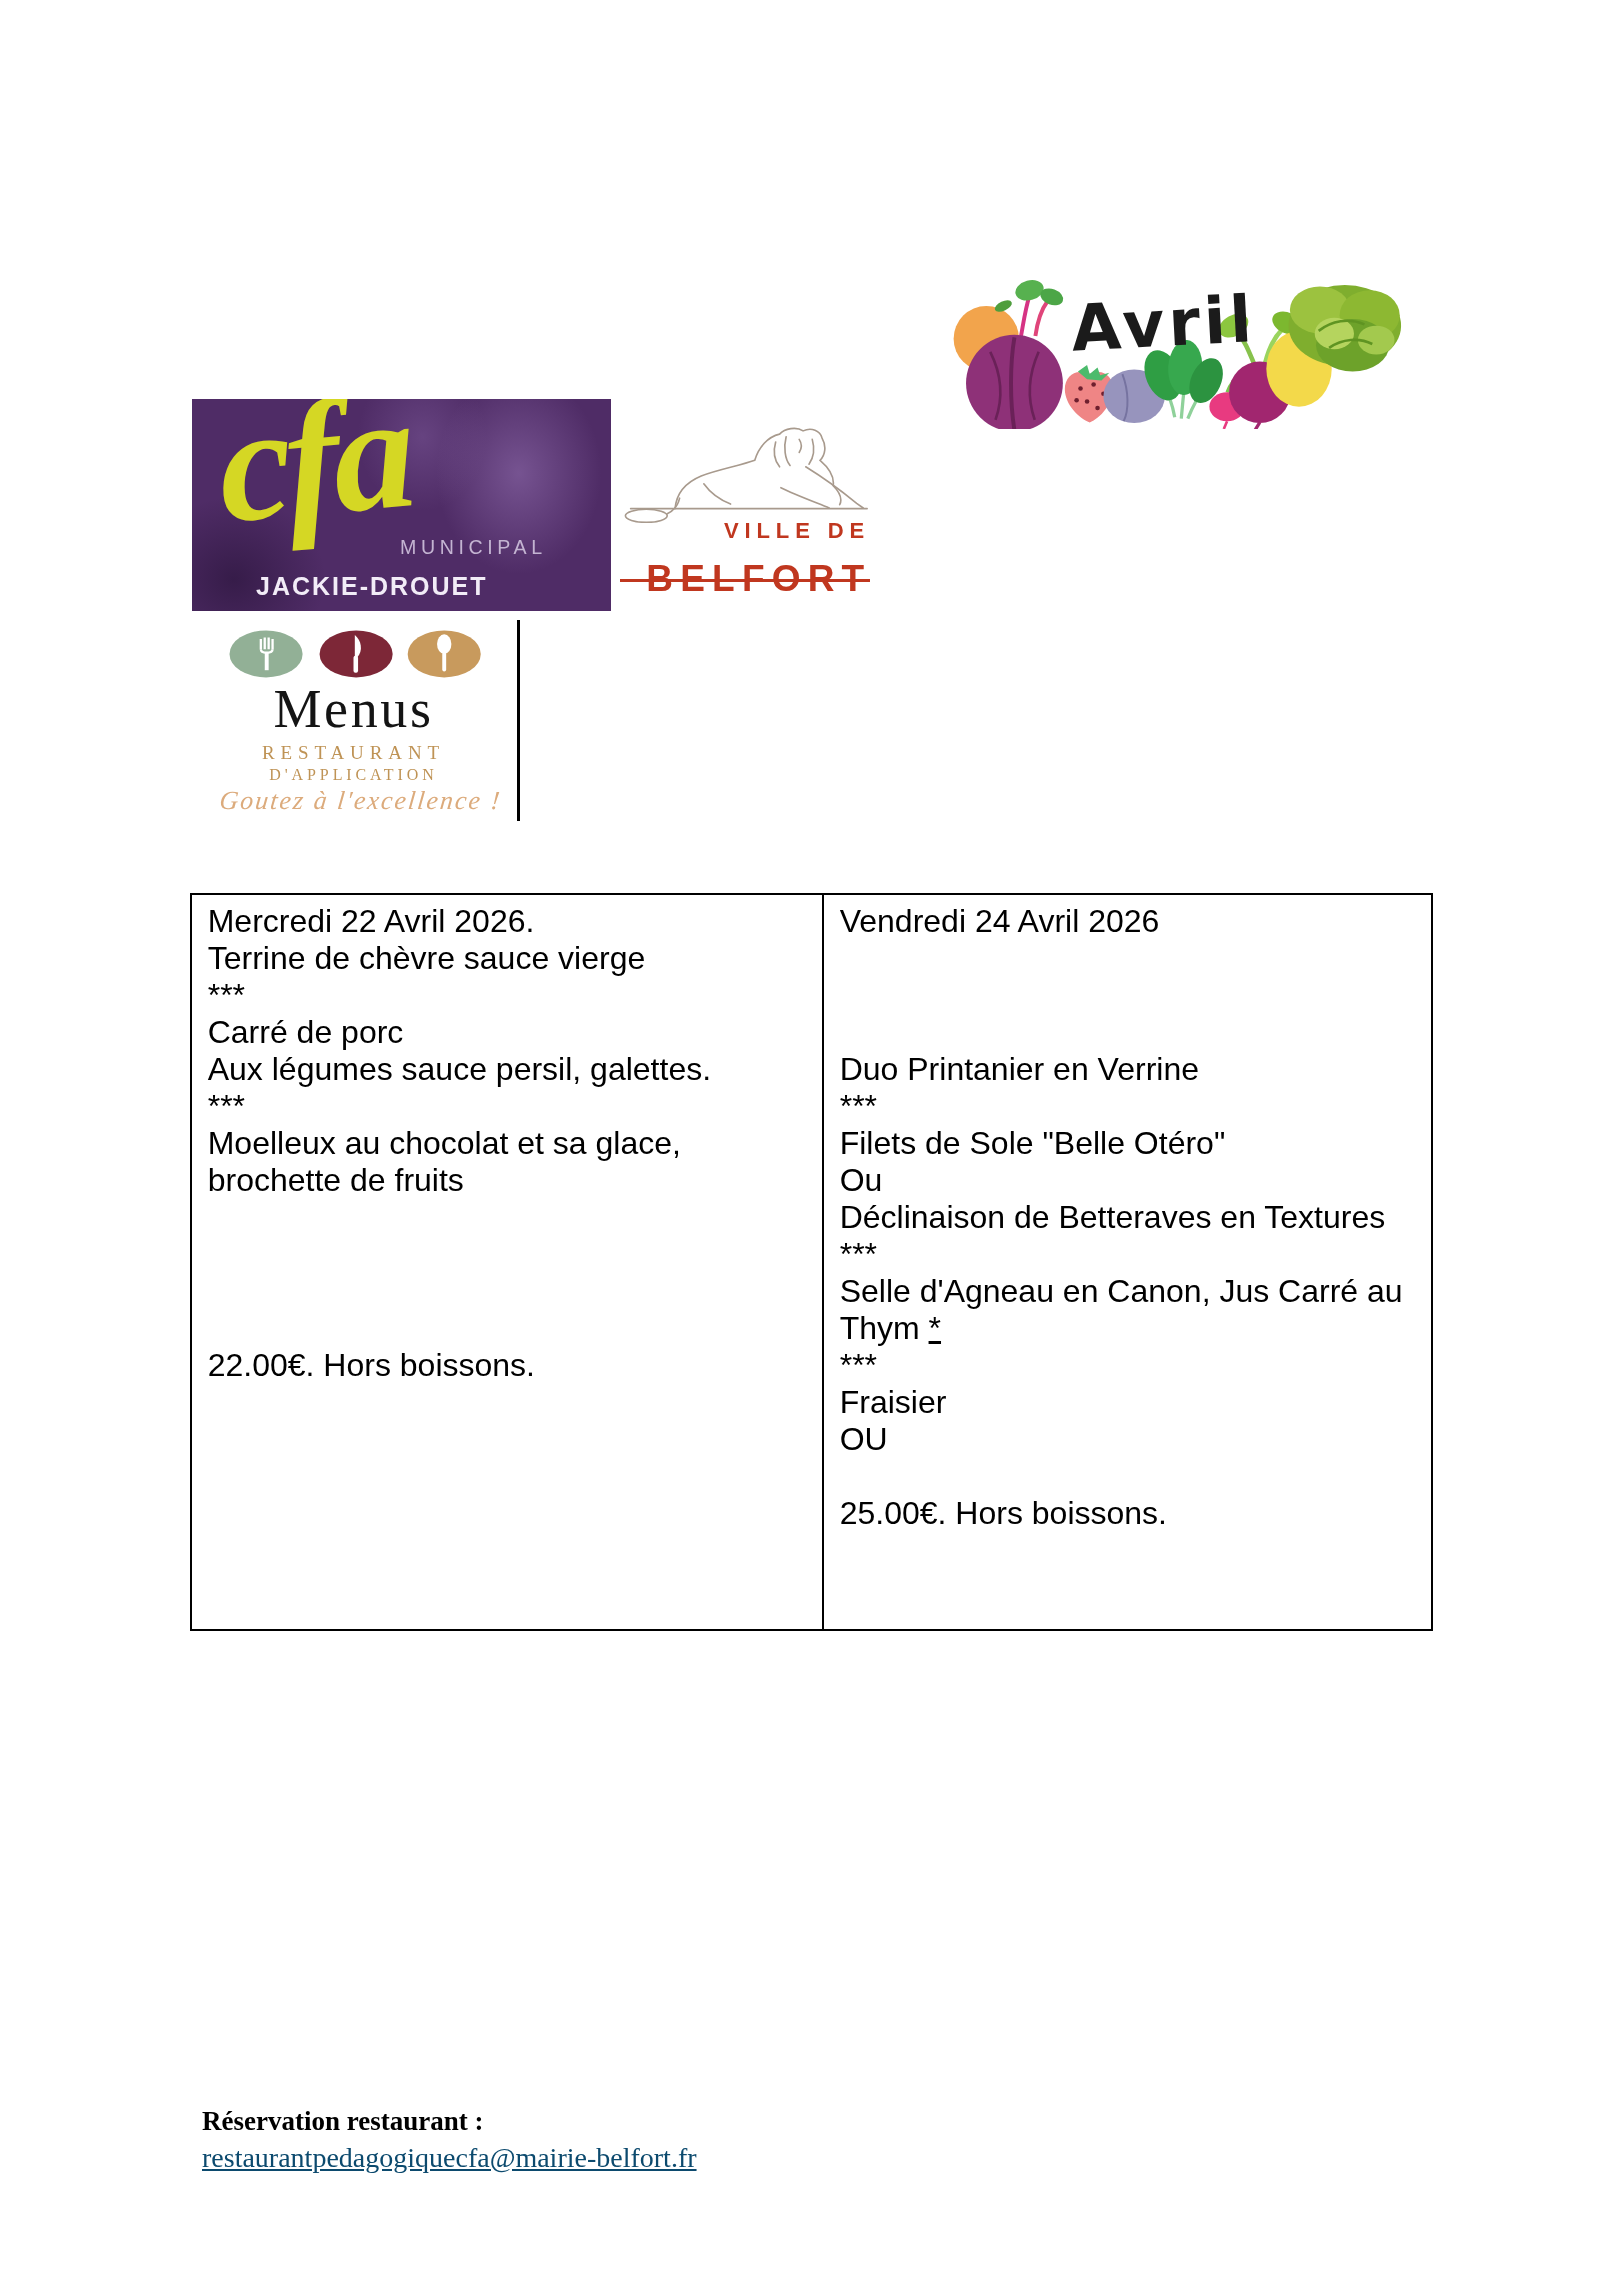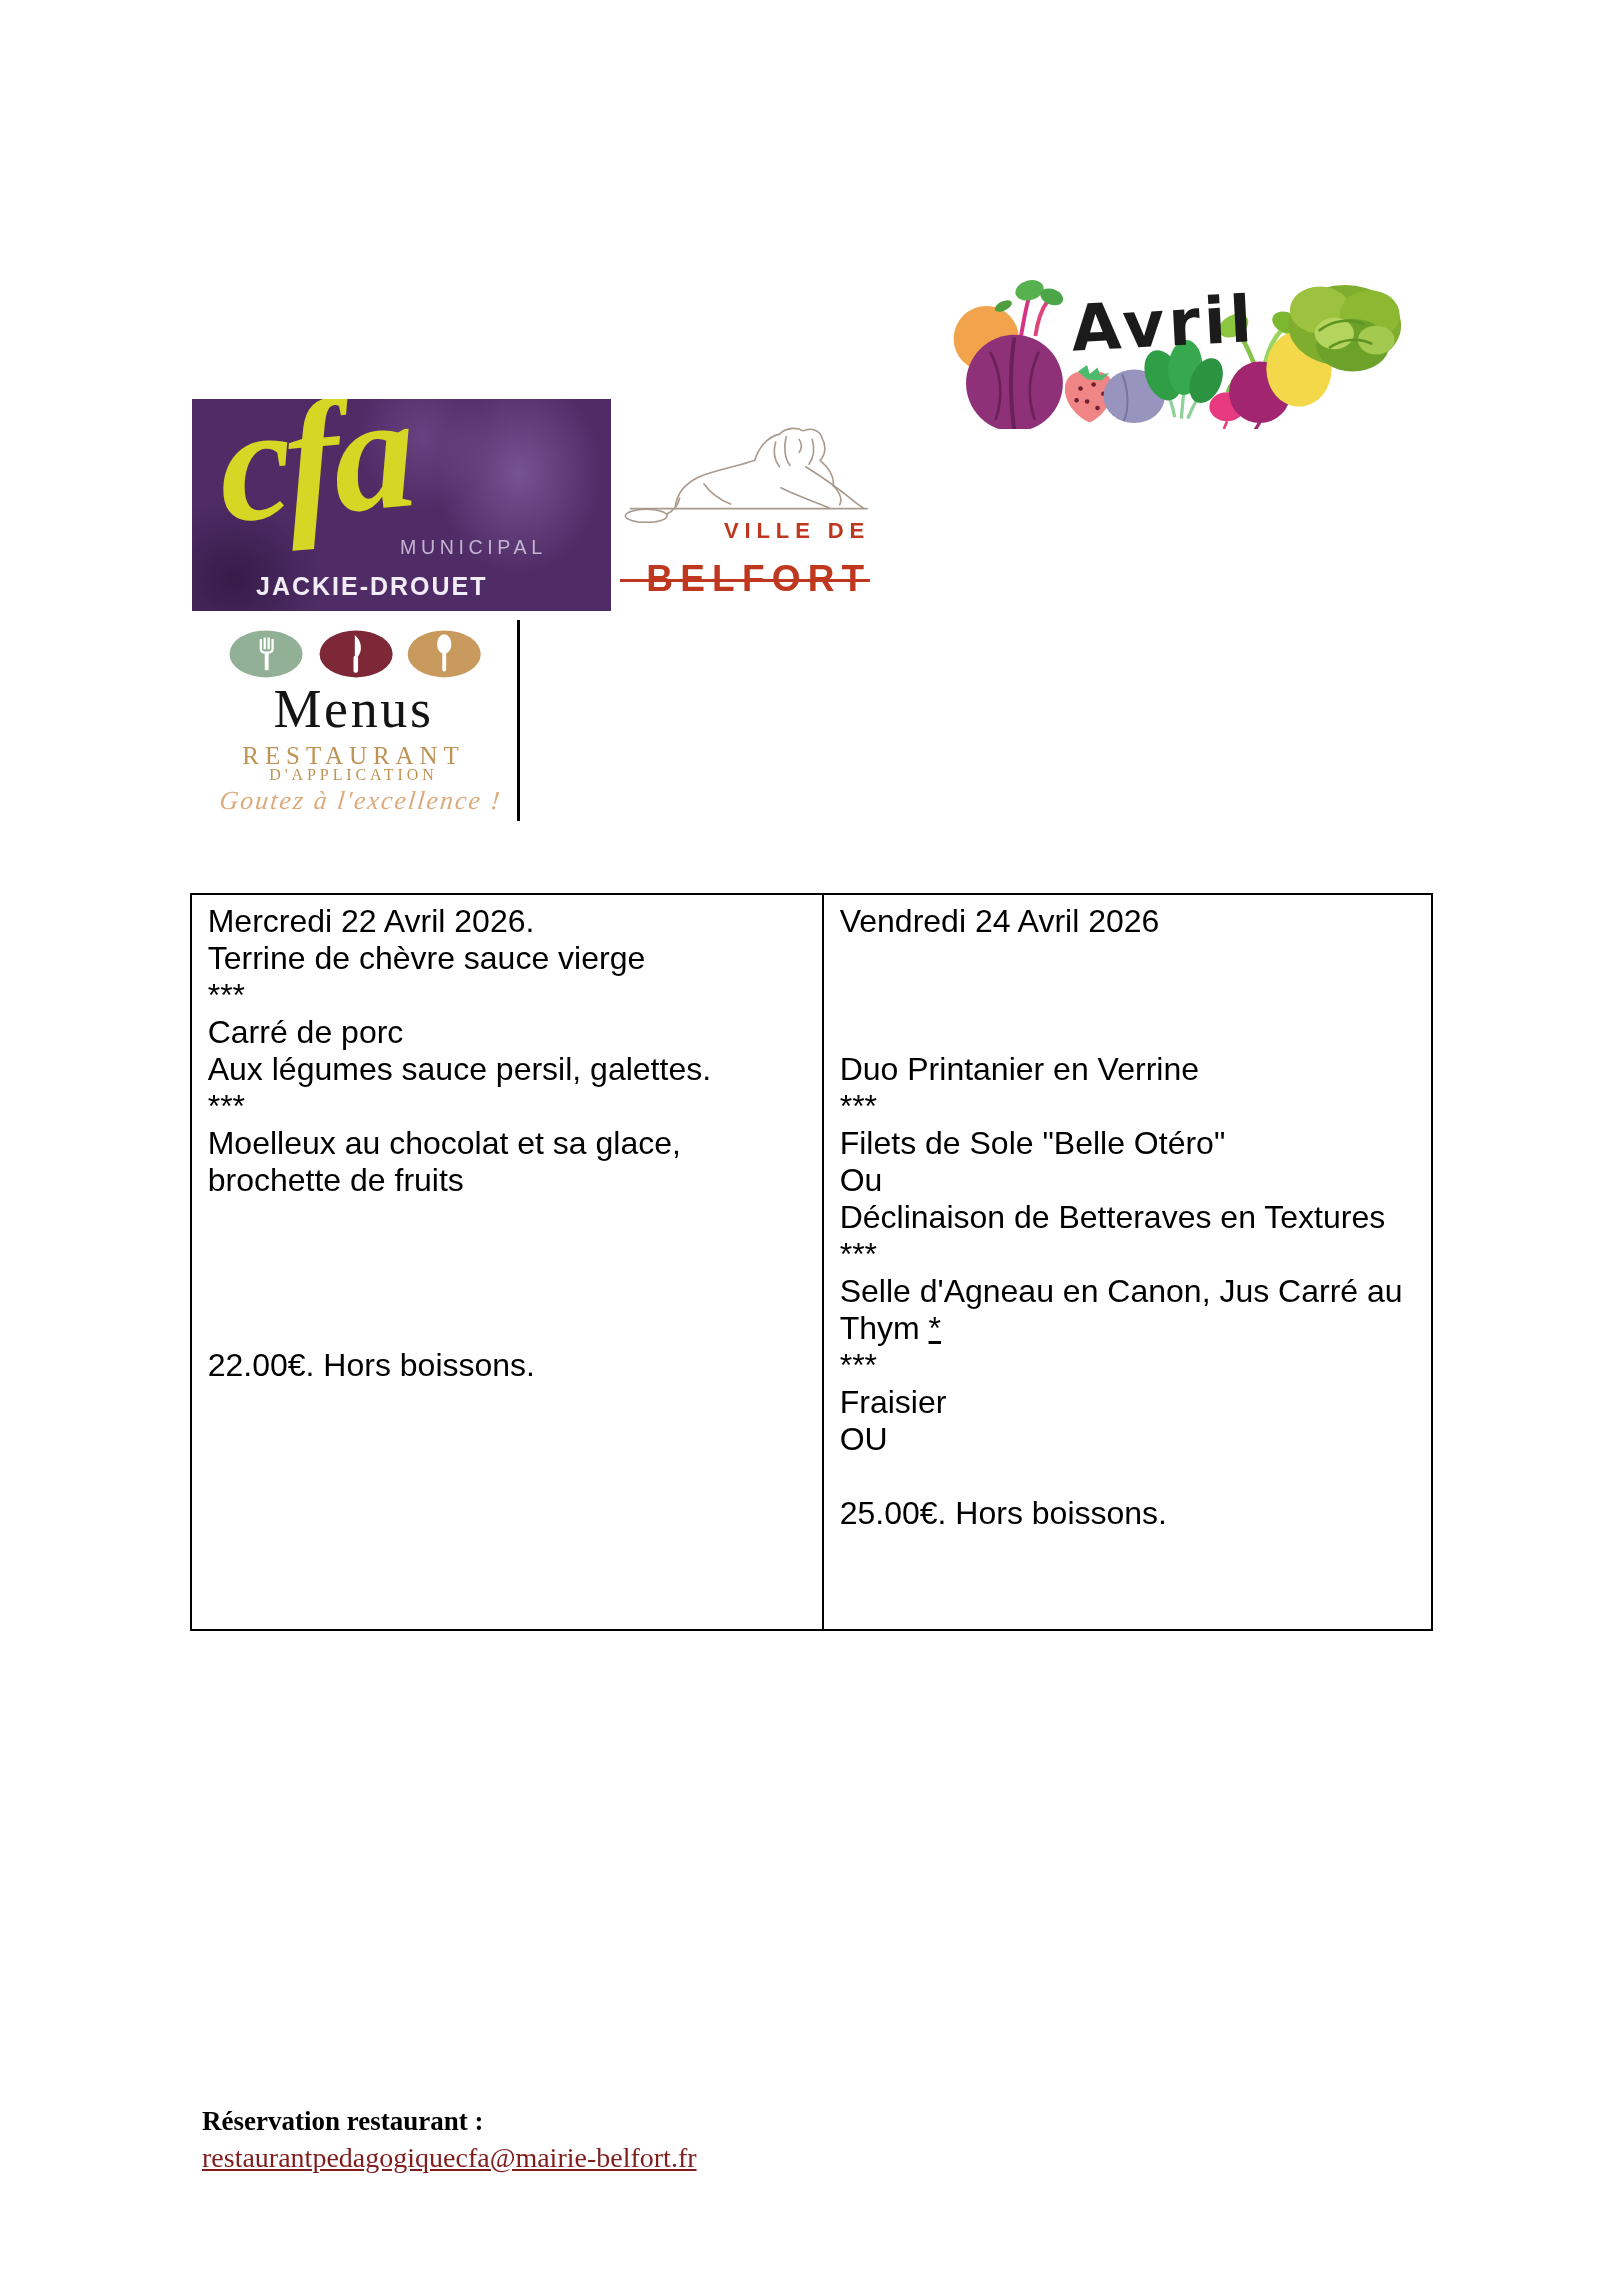--- a/index.html
+++ b/index.html
@@ -49,21 +49,21 @@
   }
   
   .menus-logo{position:absolute;left:216px;top:618px;width:288px;height:203px;}
   .menus-ovals{position:absolute;left:0;top:0;}
   .menus-title{
     position:absolute;left:0;top:60px;width:275px;text-align:center;
     font-family:"Liberation Serif",serif;font-size:54px;color:#141414;letter-spacing:2.6px;
   }
   .menus-sub1{
     position:absolute;left:0;top:124px;width:275px;text-align:center;
-    font-family:"Liberation Serif",serif;font-size:25px;color:#bf9355;letter-spacing:5.9px;
+    font-family:"Liberation Serif",serif;font-size:19px;color:#bf9355;letter-spacing:5.9px;
   }
   .menus-sub2{
     position:absolute;left:0;top:148px;width:275px;text-align:center;
     font-family:"Liberation Serif",serif;font-size:16px;color:#bf9355;letter-spacing:3.9px;
   }
   .menus-tagline{
     position:absolute;left:-6.5px;top:168px;width:301px;text-align:center;
     font-family:"Liberation Serif",serif;font-style:italic;font-size:26px;
     color:#dcab7c;letter-spacing:2px;transform:skewX(-6deg);
   }
@@ -79,21 +79,21 @@
   .menu-col.right{border-left:2px solid #000;}
   .menu-line{
     height:37px;line-height:37px;font-size:32px;color:#000;white-space:pre;
   }
   
   .footer{position:absolute;left:202px;top:2106px;}
   .footer-label{
     font-family:"Liberation Serif",serif;font-weight:bold;font-size:27px;color:#000;
   }
   .footer-email{
-    font-family:"Liberation Serif",serif;font-size:28px;color:#7f1d1d;
+    font-family:"Liberation Serif",serif;font-size:28px;color:#0c4a6e;
     text-decoration:underline;margin-top:4.6px;display:inline-block;
   }
 </style>
 </head>
 <body>
 
 <div class="page">
 
   <div class="avril">
     <svg width="452" height="157" viewBox="0 0 690 240">

